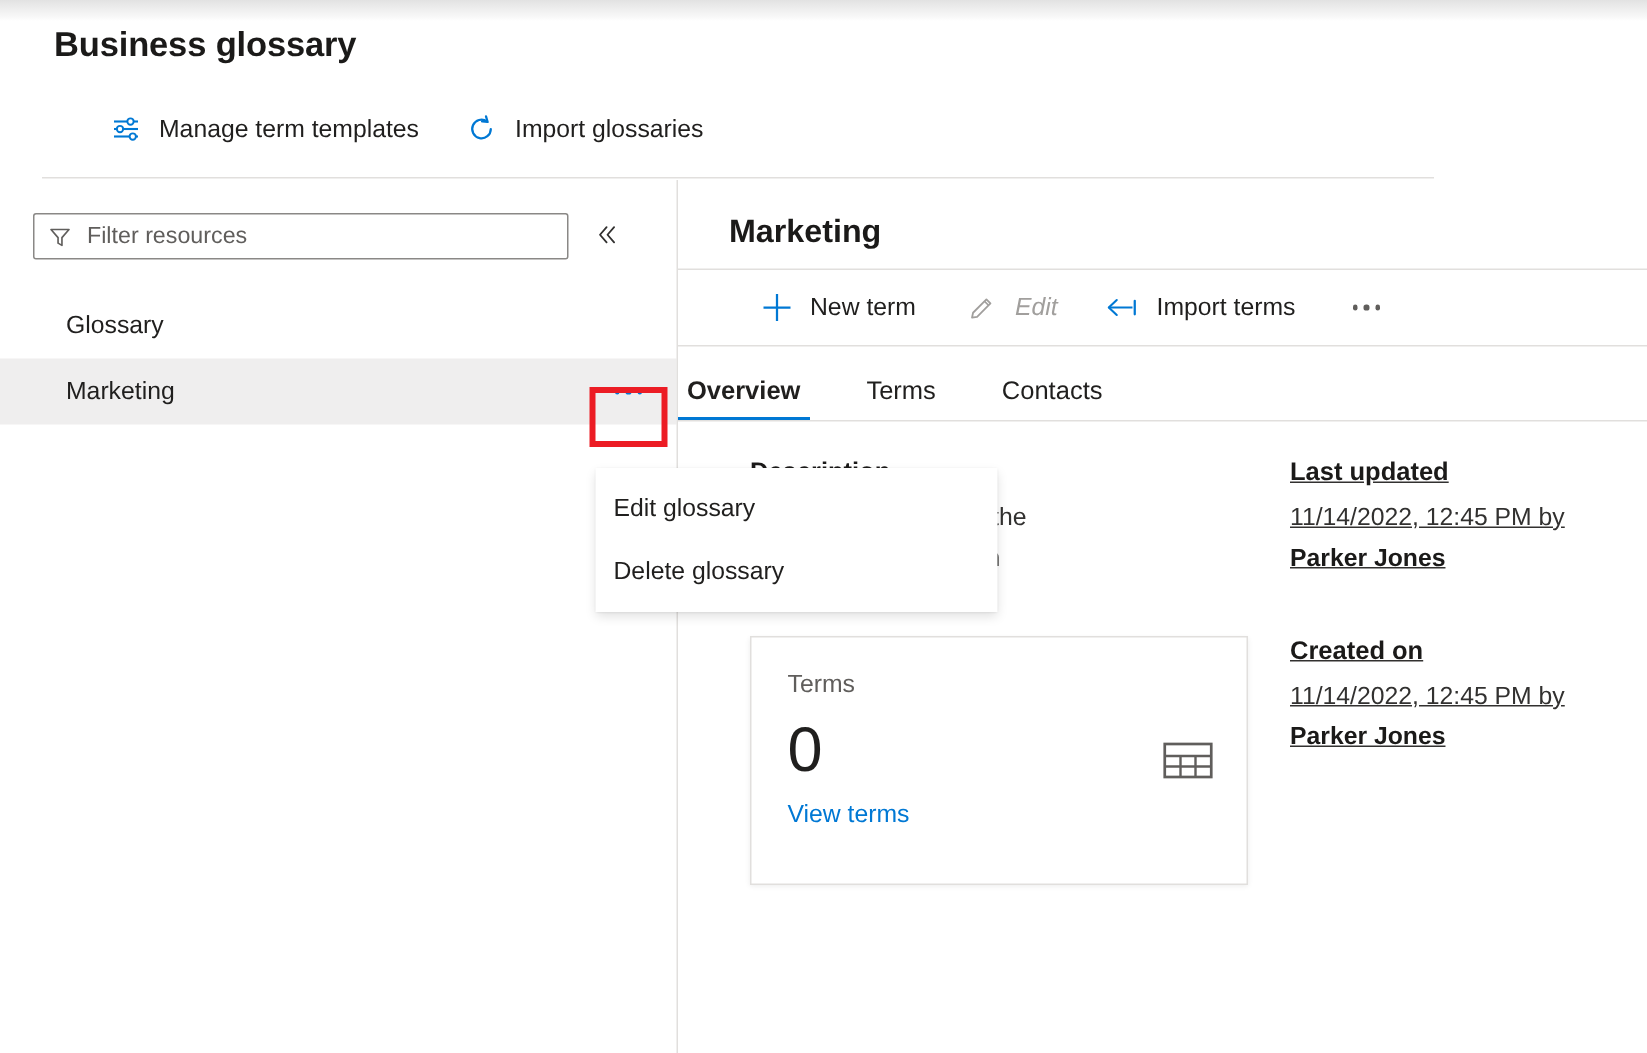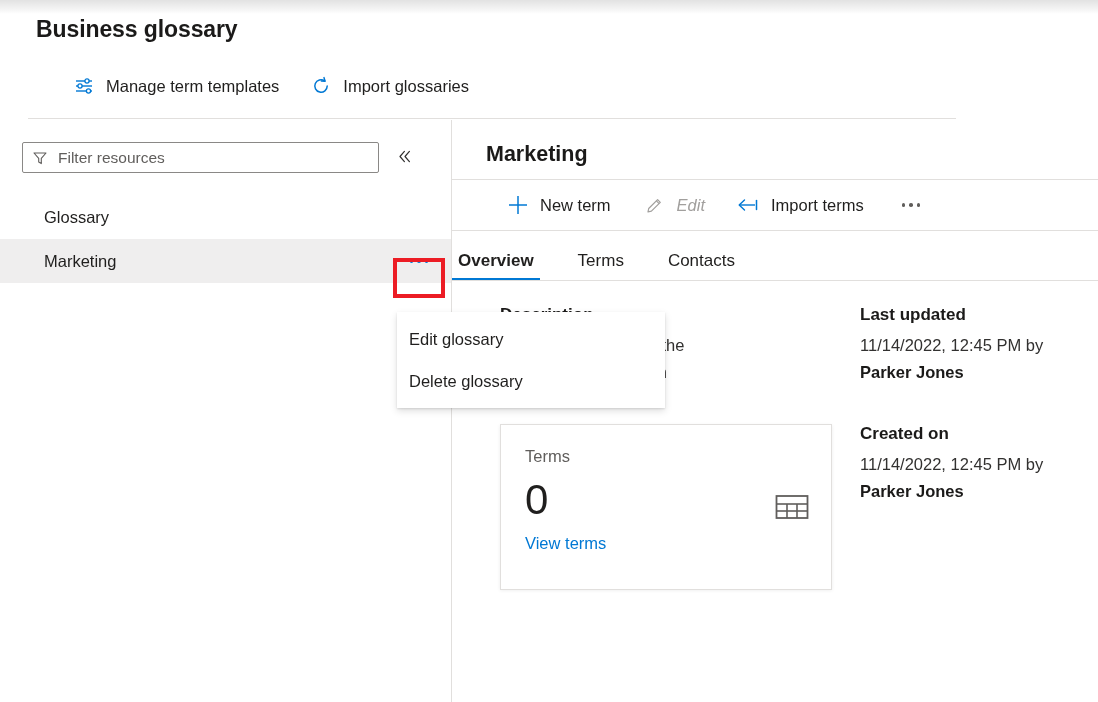--- a/index.html
+++ b/index.html
@@ -237,21 +237,21 @@
     height: 2px;
     background: #0078d4;
   }
 
   .content {
     display: flex;
     padding: 24px 0 0 48px;
     box-sizing: border-box;
   }
   .col-left { width: 300px; }
-  .col-right { width: 240px; padding-left: 60px; }
+  .col-right { width: 240px; padding-left: 60px; text-decoration: underline; }
 
   .field-label {
     font-size: 17px;
     font-weight: 600;
     color: #1b1a19;
     margin-bottom: 7px;
   }
   .field-value {
     font-size: 16.5px;
     color: #323130;

